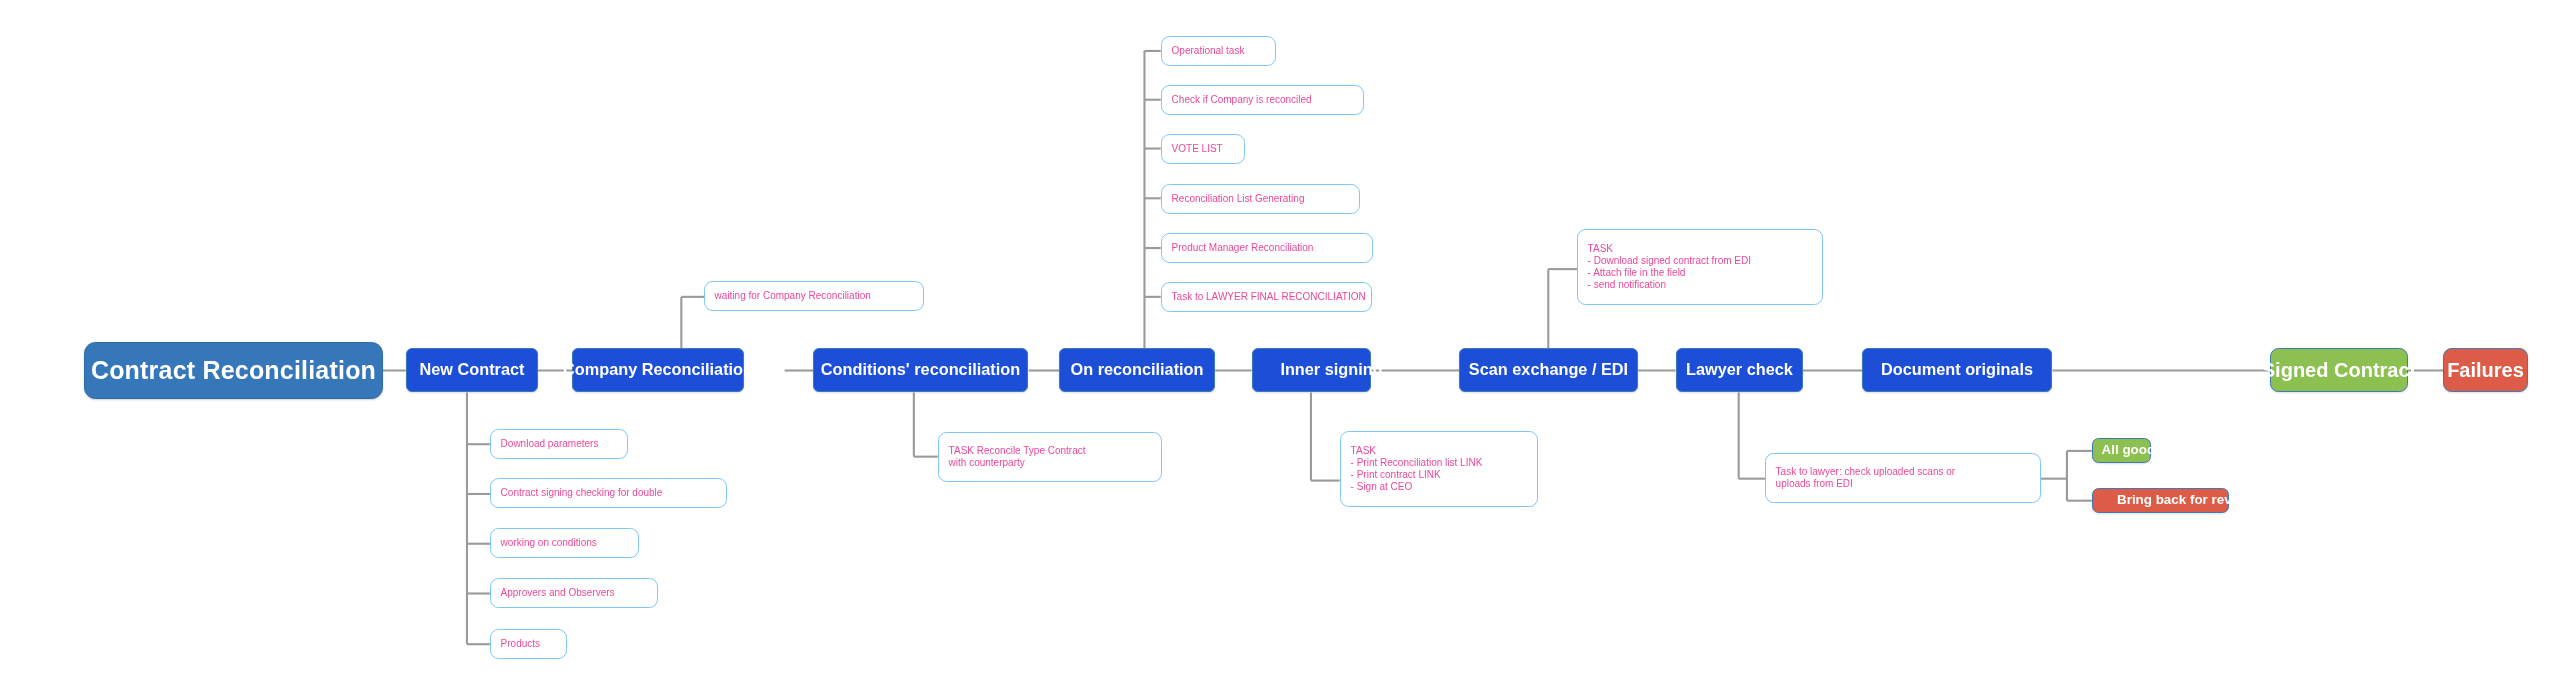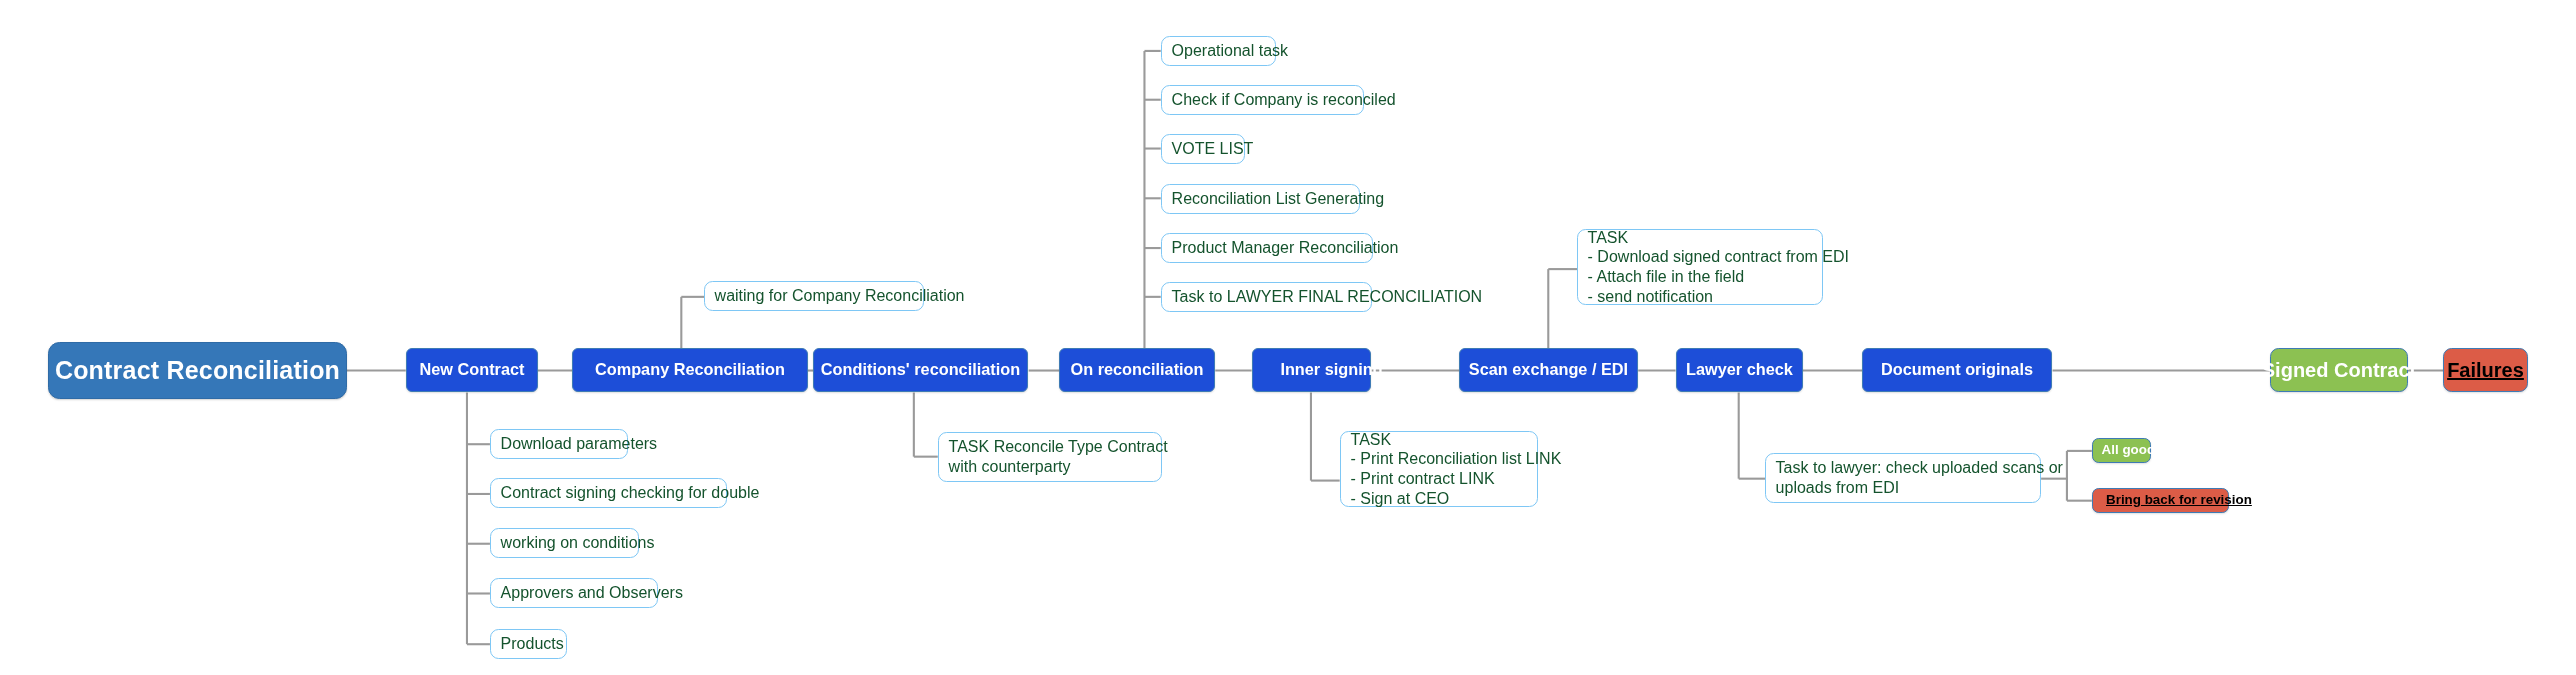--- a/index.html
+++ b/index.html
@@ -42,41 +42,42 @@
   .n-root {
     background: #3577B8;
     border: 1px solid #2f6ba6;
     border-radius: 11.5px;
     color: #ffffff;
     font-weight: bold;
     font-size: 25px;
     letter-spacing: 0.2px;
     justify-content: center;
     box-shadow: 0 1px 1.9px rgba(0,0,0,.18);
+    margin-left: 36px;
   }
 
   
   .n-main {
     background: #1d4ed8;
     border: 1.9px solid #3E7BB5;
     border-radius: 6px;
     color: #ffffff;
     font-weight: bold;
     font-size: 16.3px;
     justify-content: center;
     box-shadow: 0 1px 1.9px rgba(0,0,0,.13);
   }
 
   
   .n-leaf {
     background: #ffffff;
     border: 1.9px solid #7EC7F5;
     border-radius: 8.6px;
-    color: #14532d;
-    font-size: 16px;
+    color: #ec4899;
+    font-size: 10px;
     padding: 4.8px 9.6px;
     justify-content: flex-start;
   }
   .n-leaf.multi { align-items: center; }
 
   
   .n-green {
     background: #8CC152;
     border: 1.9px solid #3E7BB5;
     border-radius: 6.7px;
@@ -84,27 +85,26 @@
     font-weight: bold;
     font-size: 13.4px;
     padding: 0 8.6px;
     justify-content: flex-start;
     box-shadow: 0 1px 1.9px rgba(0,0,0,.13);
   }
   .n-red {
     background: #DC5C47;
     border: 1.9px solid #3E7BB5;
     border-radius: 6.7px;
-    color: #000000;
+    color: #ffffff;
     font-weight: bold;
     font-size: 13.4px;
-    padding: 0 13px;
+    padding: 0 24px;
     justify-content: flex-start;
     box-shadow: 0 1px 1.9px rgba(0,0,0,.13);
-    text-decoration: underline;
   }
   .n-green.big, .n-red.big {
     font-size: 20px;
     justify-content: center;
     border-radius: 8.6px;
   }
 </style>
 </head>
 <body>
 
@@ -158,21 +158,21 @@
       <path d="M 2160,471 L 2160,523"></path>
       <path d="M 2160,471 L 2186,471"></path>
       <path d="M 2160,523 L 2186,523"></path>
     </g>
   </svg>
 
   <div class="node n-root" style="left:48px; top:342px; width:299px; height:57px;">Contract Reconciliation</div>
 
   <div class="node n-main" style="left:406px; top:348px; width:132px; height:44px;">New Contract</div>
 
-  <div class="node n-main" style="left:572px; top:348px; width:236px; height:44px;">Company Reconciliation</div>
+  <div class="node n-main" style="left:572px; top:348px; width:172px; height:44px;">Company Reconciliation</div>
 
   <div class="node n-main" style="left:813px; top:348px; width:215px; height:44px;">Conditions' reconciliation</div>
 
   <div class="node n-main" style="left:1059px; top:348px; width:156px; height:44px;">On reconciliation</div>
 
   <div class="node n-main" style="left:1252px; top:348px; width:119px; height:44px;padding-left:40px;">Inner signing</div>
 
   <div class="node n-main" style="left:1459px; top:348px; width:179px; height:44px;">Scan exchange / EDI</div>
 
   <div class="node n-main" style="left:1676px; top:348px; width:127px; height:44px;">Lawyer check</div>

